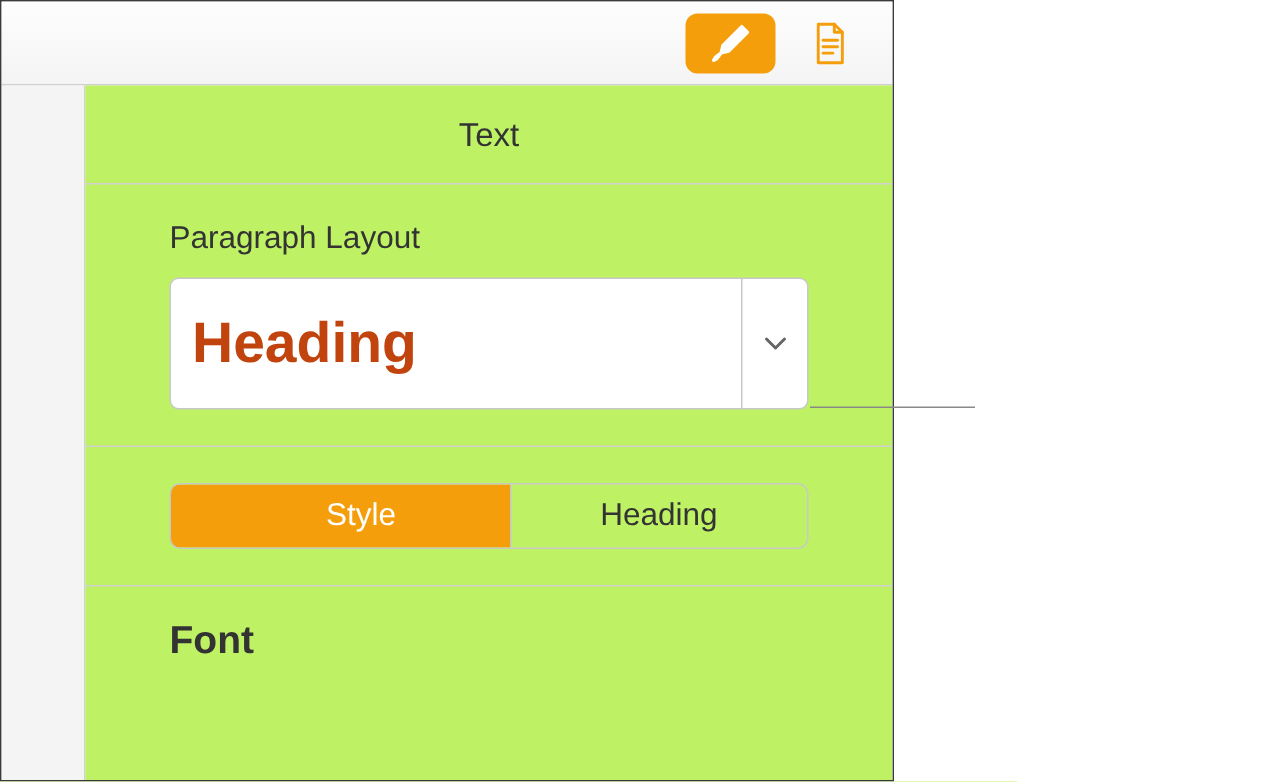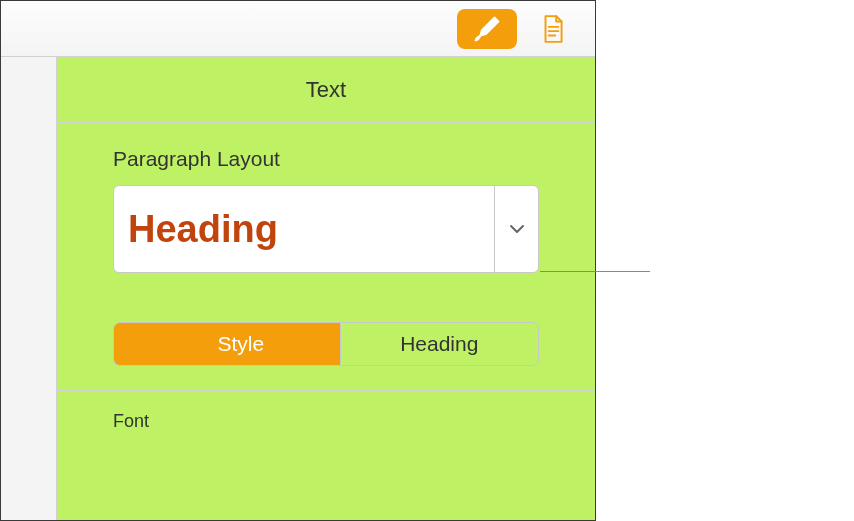--- a/index.html
+++ b/index.html
@@ -137,22 +137,22 @@
       color: #fff;
       padding-left: 28px;
     }
     .segmented-btn + .segmented-btn {
       border-left: 1px solid #c8c8c8;
     }
     .font-section {
       padding: 20px 56px 0 56px;
     }
     .font-label {
-      font-size: 18px;
-      font-weight: 400;
+      font-size: 26px;
+      font-weight: 700;
       color: #333;
     }
     .callout-line {
       position: absolute;
       left: 540px;
       top: 271px;
       width: 110px;
       height: 1px;
       background: #888;
     }

